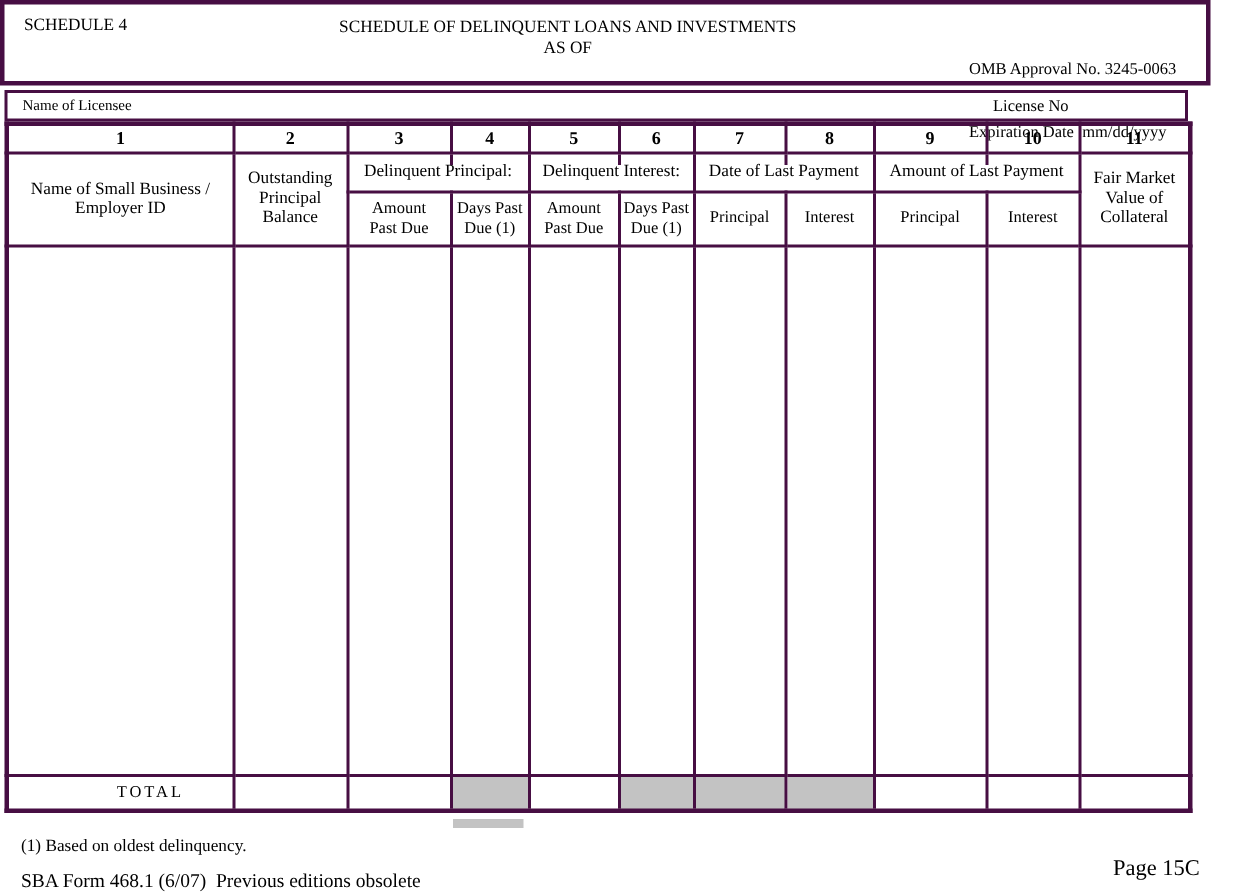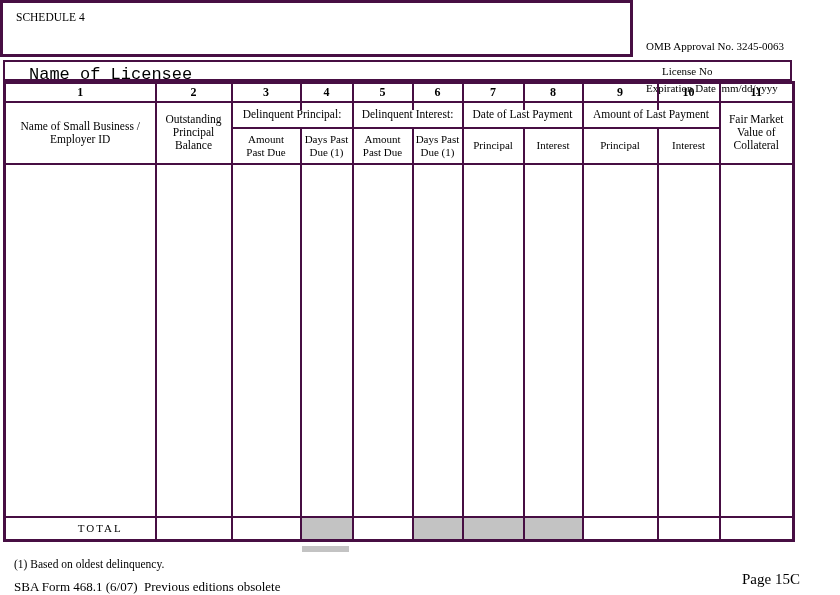--- a/index.html
+++ b/index.html
@@ -8,28 +8,28 @@
   }
   *{box-sizing:border-box;margin:0;padding:0;}
   html,body{background:#fff;}
   body{
     width:840px;height:595px;position:relative;overflow:hidden;
     font-family:"Liberation Serif","DejaVu Serif",serif;color:#000;
   }
   .abs{position:absolute;}
 
   
-  .topbox{left:0;top:0;width:633px;height:57px;border:3px solid var(--border);}
+  .topbox{left:0;top:0;width:807px;height:57px;border:3px solid var(--border);}
   .schedule-label{left:13px;top:8px;font-size:11.5px;}
   .title-block{left:0;right:50px;top:8px;text-align:center;line-height:14px;font-size:11.5px;}
   .omb-block{left:643px;top:8px;font-size:11px;line-height:14px;white-space:pre;font-family:Liberation Serif, serif;}
 
   
   .licensee-bar{left:3px;top:60px;width:789px;height:21px;border:2px solid var(--border);}
-  .licensee-label{left:24px;top:3px;font-size:17px;font-family:Liberation Mono, monospace;}
+  .licensee-label{left:10px;top:3px;font-size:10px;}
   .licenseno-label{left:657px;top:3px;font-size:11px;}
 
   
   table.main{
     position:absolute;left:3px;top:81px;width:789px;
     border-collapse:collapse;table-layout:fixed;
     border:3px solid var(--border);
   }
   table.main td{
     border:2px solid var(--border);
@@ -56,20 +56,22 @@
   .footnote{left:14px;top:558px;font-size:11.5px;text-align:right;}
   .form-id{left:14px;top:579px;font-size:13px;white-space:pre;}
   .page-label{left:742px;top:571px;font-size:15px;}
 </style>
 </head>
 <body>
 
 <div class="abs topbox">
   <div class="abs schedule-label">SCHEDULE 4</div>
   <div class="abs title-block">
+    <div>SCHEDULE OF DELINQUENT LOANS AND INVESTMENTS</div>
+    <div>AS OF</div>
   </div>
   <div class="abs omb-block">
     <div>OMB Approval No. 3245-0063</div>
     <div>Expiration Date  mm/dd/yyyy</div>
   </div>
 </div>
 
 <div class="abs licensee-bar">
   <div class="abs licensee-label">Name of Licensee</div>
   <div class="abs licenseno-label">License No</div>

